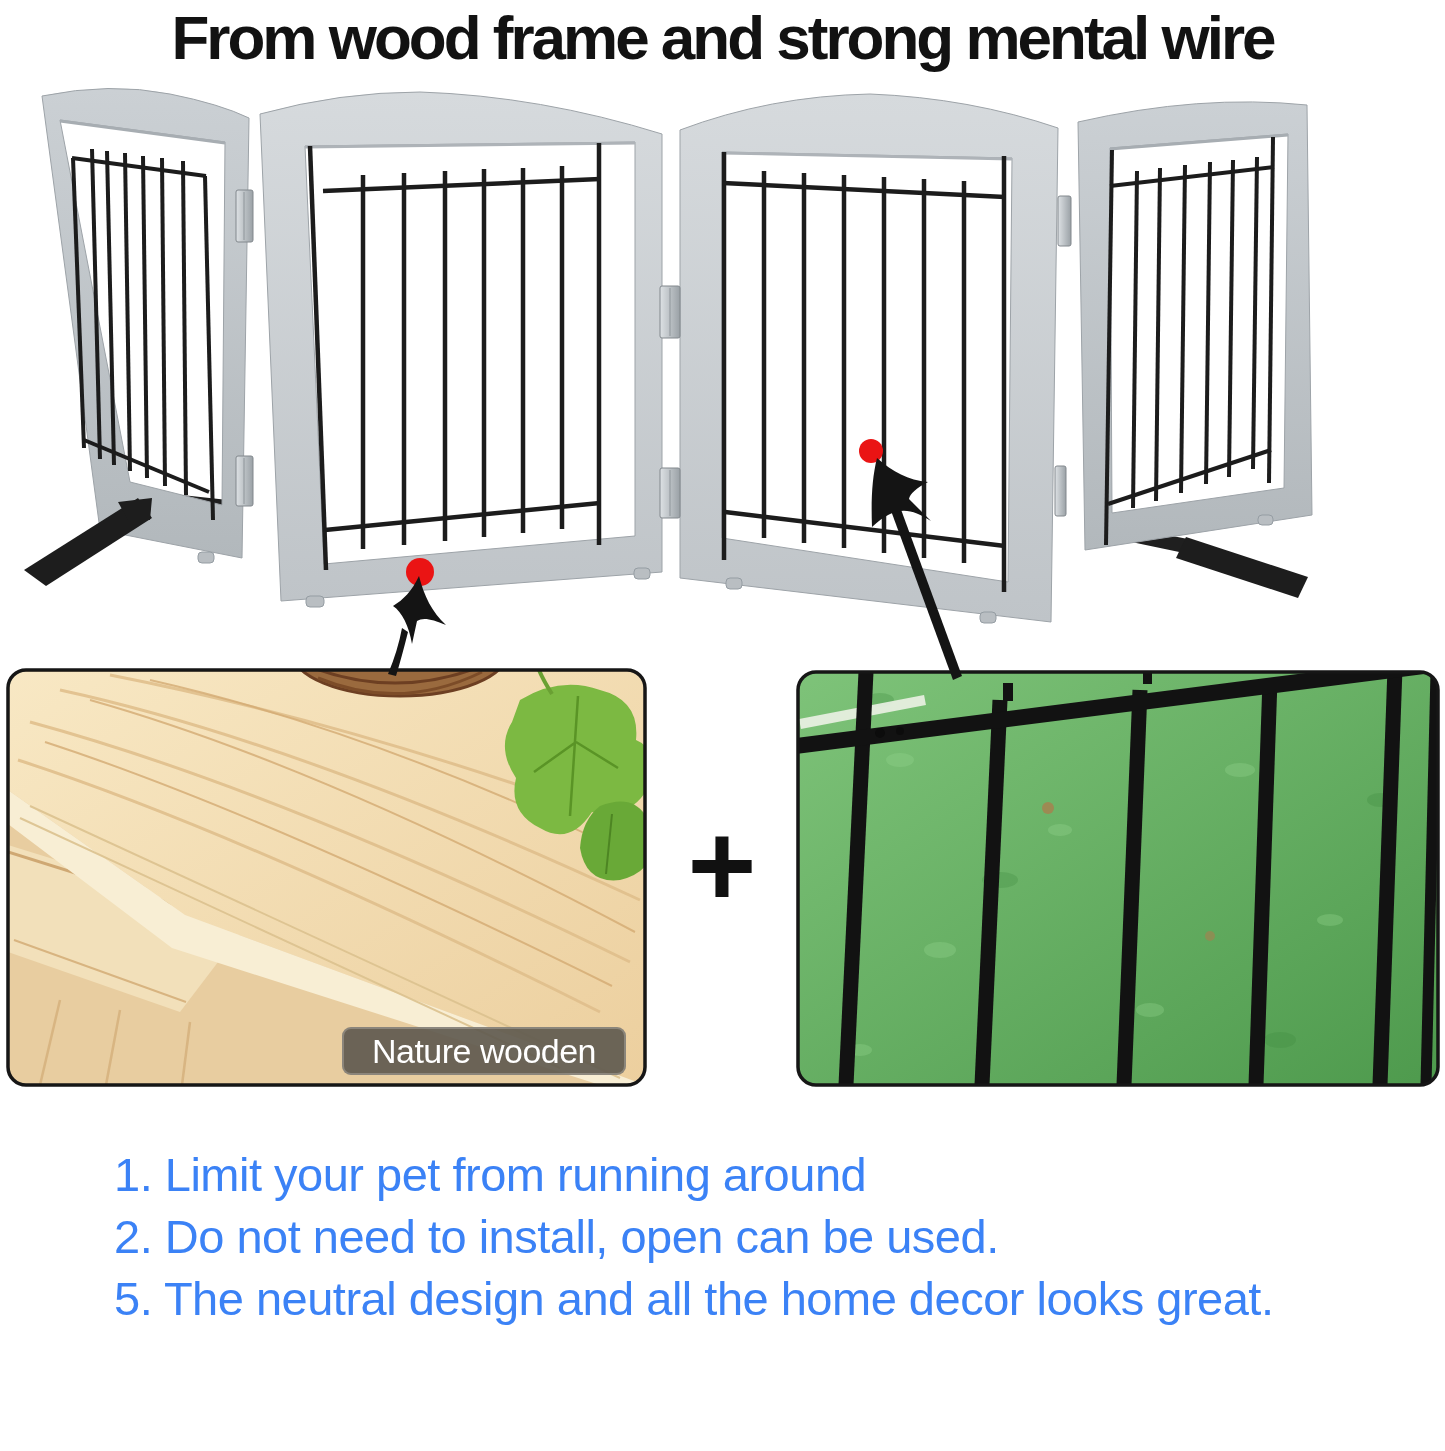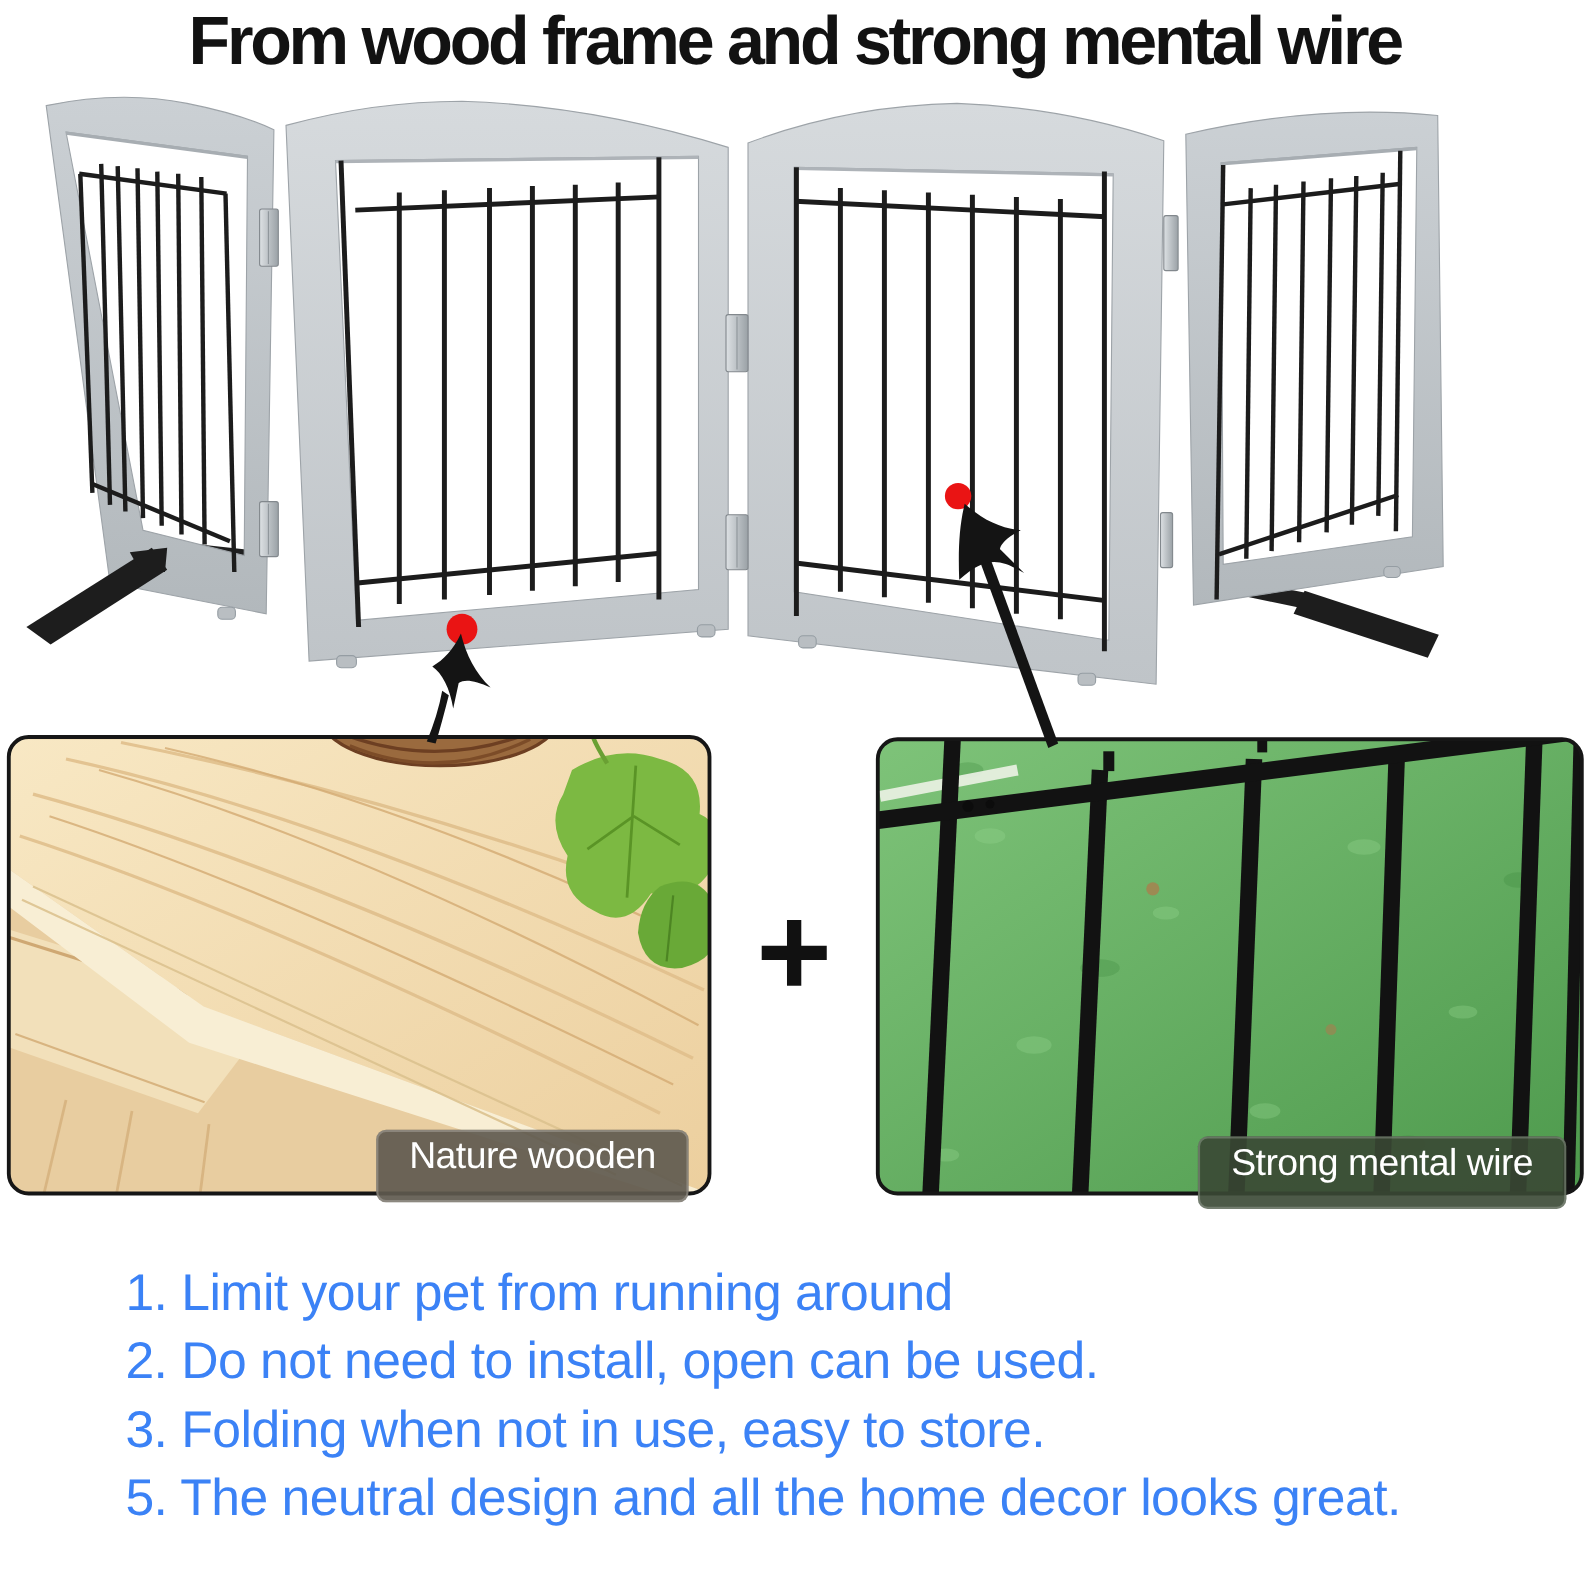--- a/index.html
+++ b/index.html
@@ -2,21 +2,21 @@
 <html><head>
 <meta charset="utf-8">
 <style>
   html,body{margin:0;padding:0;background:#fff;}
   .page{position:relative;width:1445px;height:1451px;background:#ffffff;overflow:hidden;
         font-family:"Liberation Sans",sans-serif;color:#161616;padding-left:29px;}
   .layer-svg{position:absolute;left:0;top:0;z-index:1;}
   .overlay{position:absolute;z-index:2;}
   .title{left:0;top:2px;width:1445px;text-align:center;font-size:62px;font-weight:700;
          letter-spacing:-3px;color:#121212;white-space:nowrap;}
-  .chip{height:66px;border-radius:9px;color:#ffffff;font-size:34px;line-height:48px;
+  .chip{height:48px;border-radius:9px;color:#ffffff;font-size:34px;line-height:48px;
         text-align:center;letter-spacing:-0.5px;white-space:nowrap;
         box-shadow:inset 0 0 0 2px rgba(255,255,255,0.22);}
   .chip-wood{left:342px;top:1027px;width:284px;background:rgba(96,90,79,0.92);}
   .chip-wire{left:1089px;top:1033px;width:335px;background:rgba(58,72,52,0.90);}
   .plus{left:660px;top:802px;width:124px;height:130px;font-size:118px;font-weight:700;
         line-height:126px;text-align:center;color:#111;}
   .features{left:114px;top:1144px;}
   .feature{height:62px;line-height:62px;font-size:47px;letter-spacing:-0.5px;
            color:#3b82f6;white-space:nowrap;}
 </style>
@@ -270,24 +270,22 @@
   <g fill="#141414">
     <path d="M899,504 L962,676 L953,680 L890,508 Z"></path>
     <path d="M877,458 C893,472 908,480 928,482 C916,488 910,494 909,499
              L931,521 C910,508 896,505 872,527 C871,500 872,478 877,458 Z"></path>
   </g>
 </svg>
 
   <div class="overlay title">From wood frame and strong mental wire</div>
 
   <div class="overlay chip chip-wood">Nature wooden</div>
-  <div class="overlay chip chip-wire">Strong mental wire</div>
 
   <div class="overlay plus">+</div>
 
   <div class="overlay features">
     <div class="feature">1. Limit your pet from running around</div>
     <div class="feature">2. Do not need to install, open can be used.</div>
-    <div class="feature">3. Folding when not in use, easy to store.</div>
     <div class="feature">5. The neutral design and all the home decor looks great.</div>
   </div>
 
 </div>
 
 </body></html>

